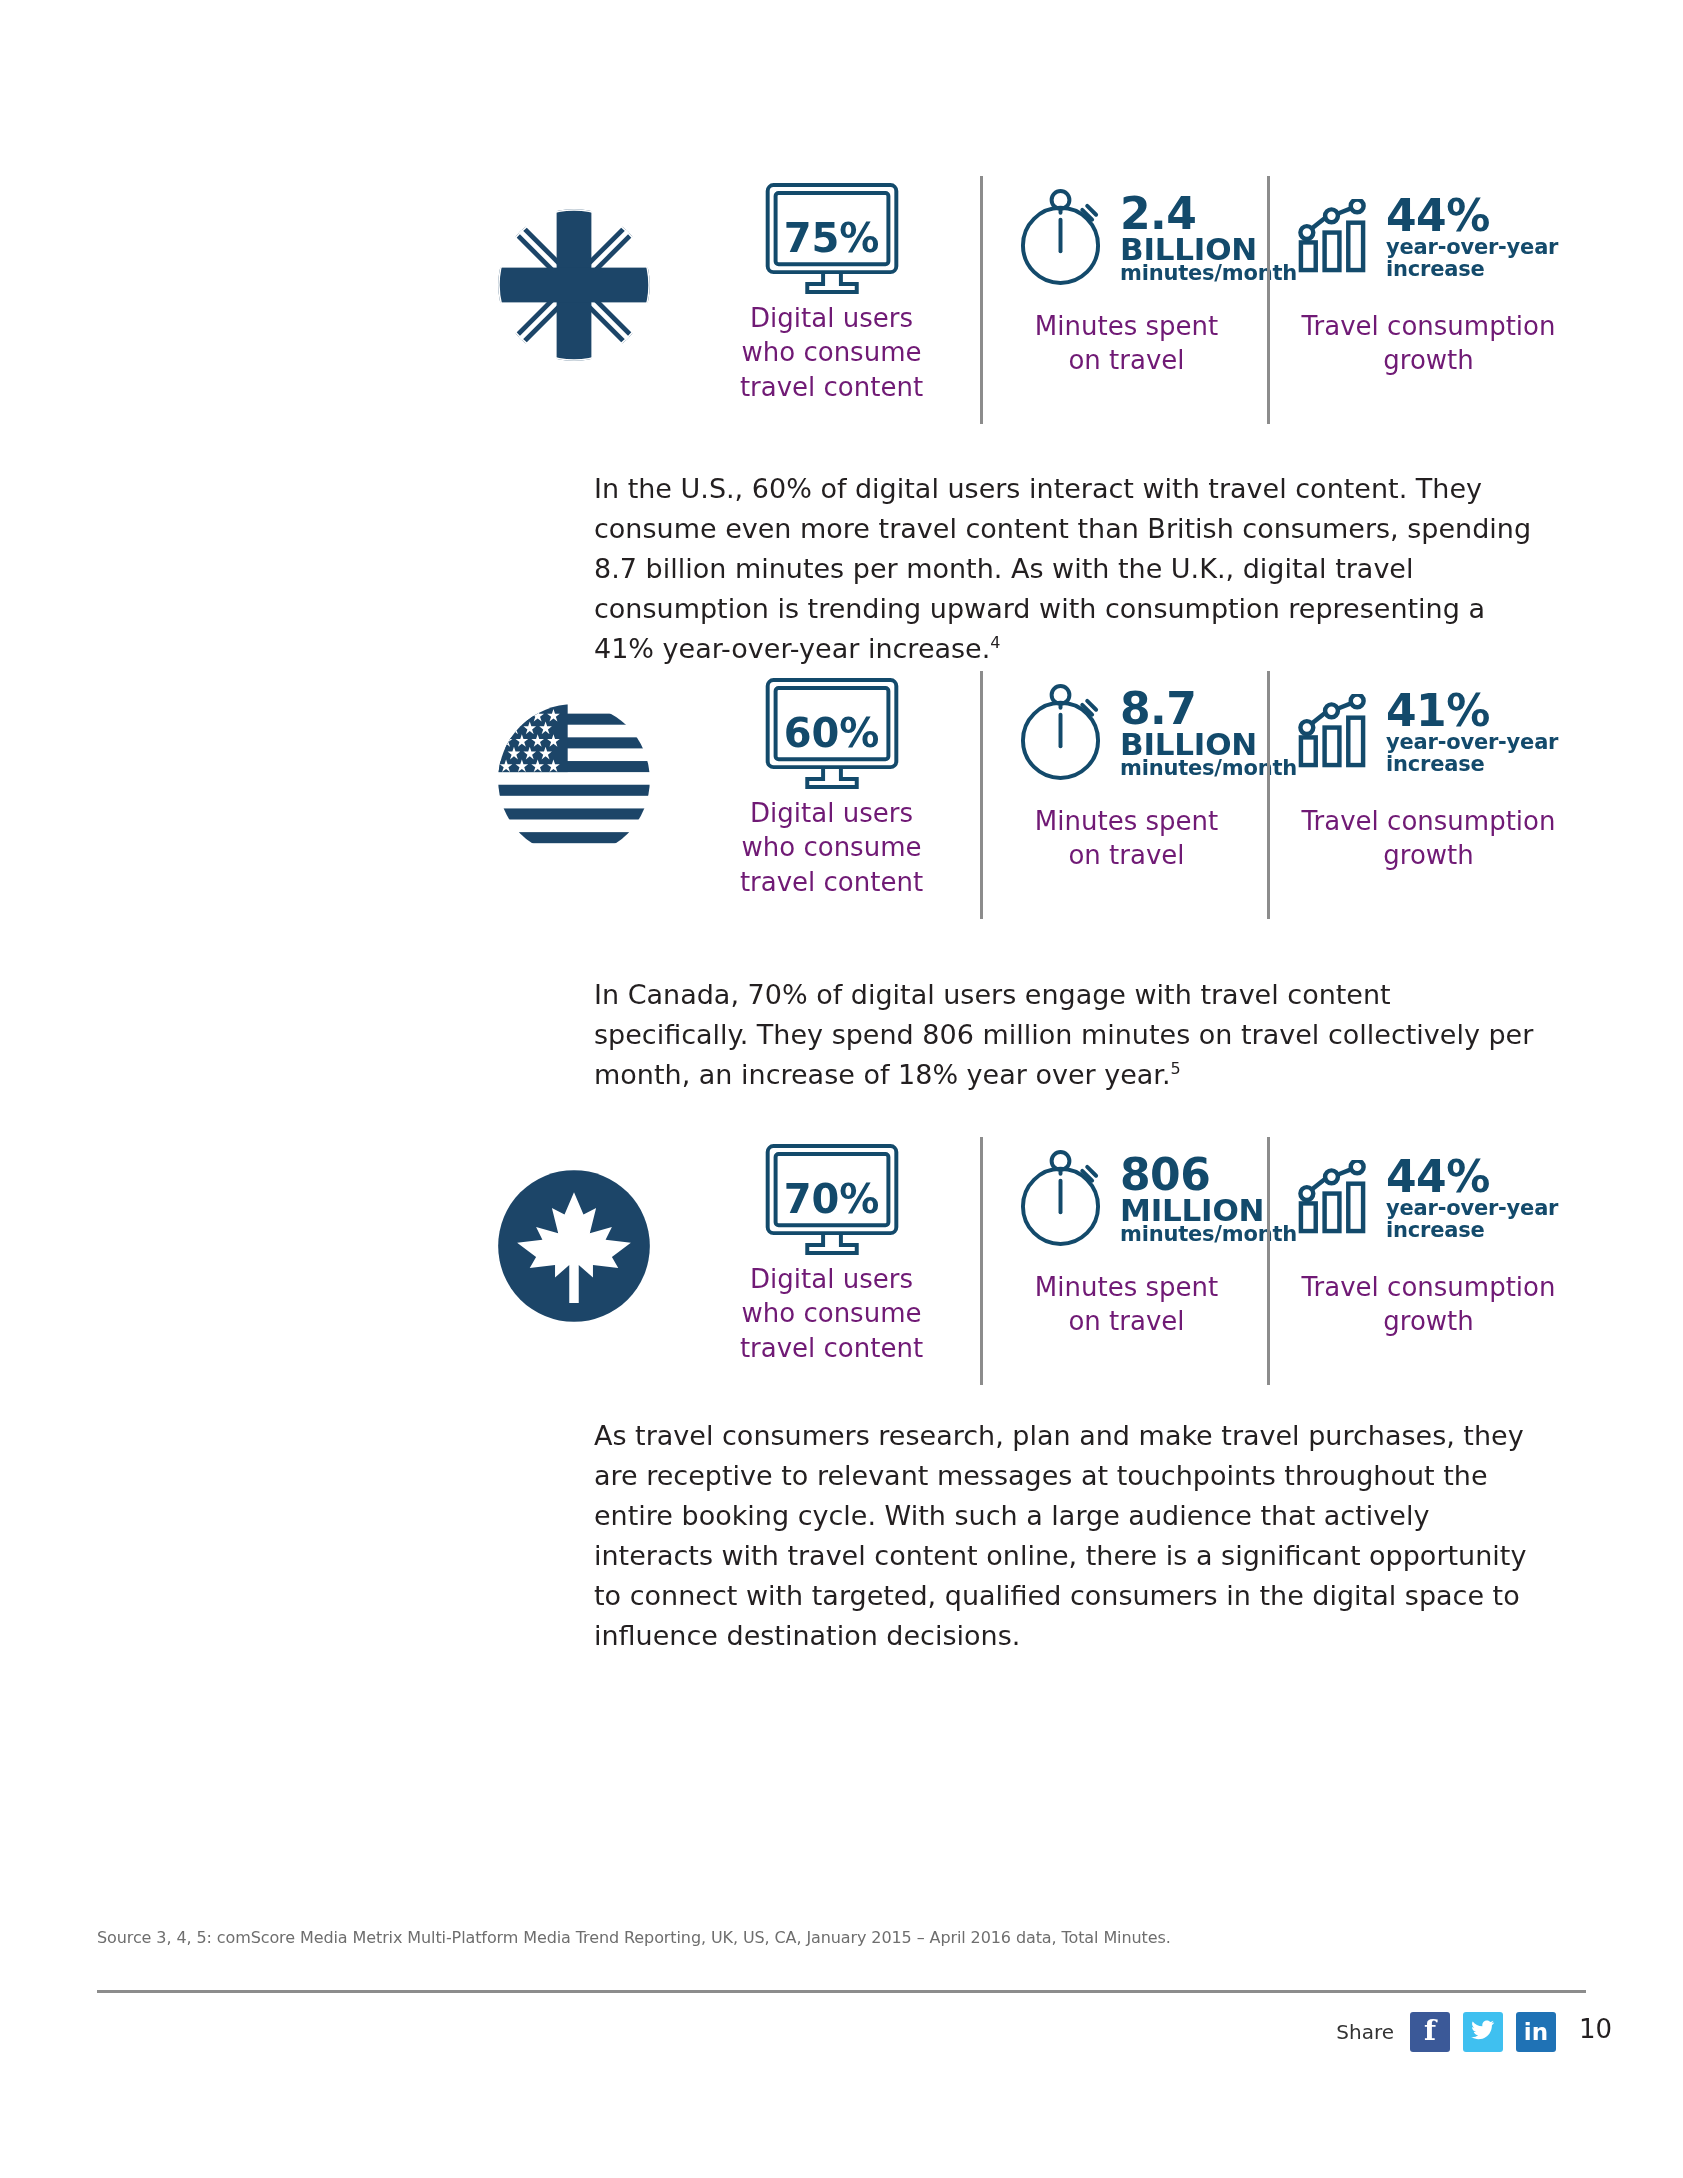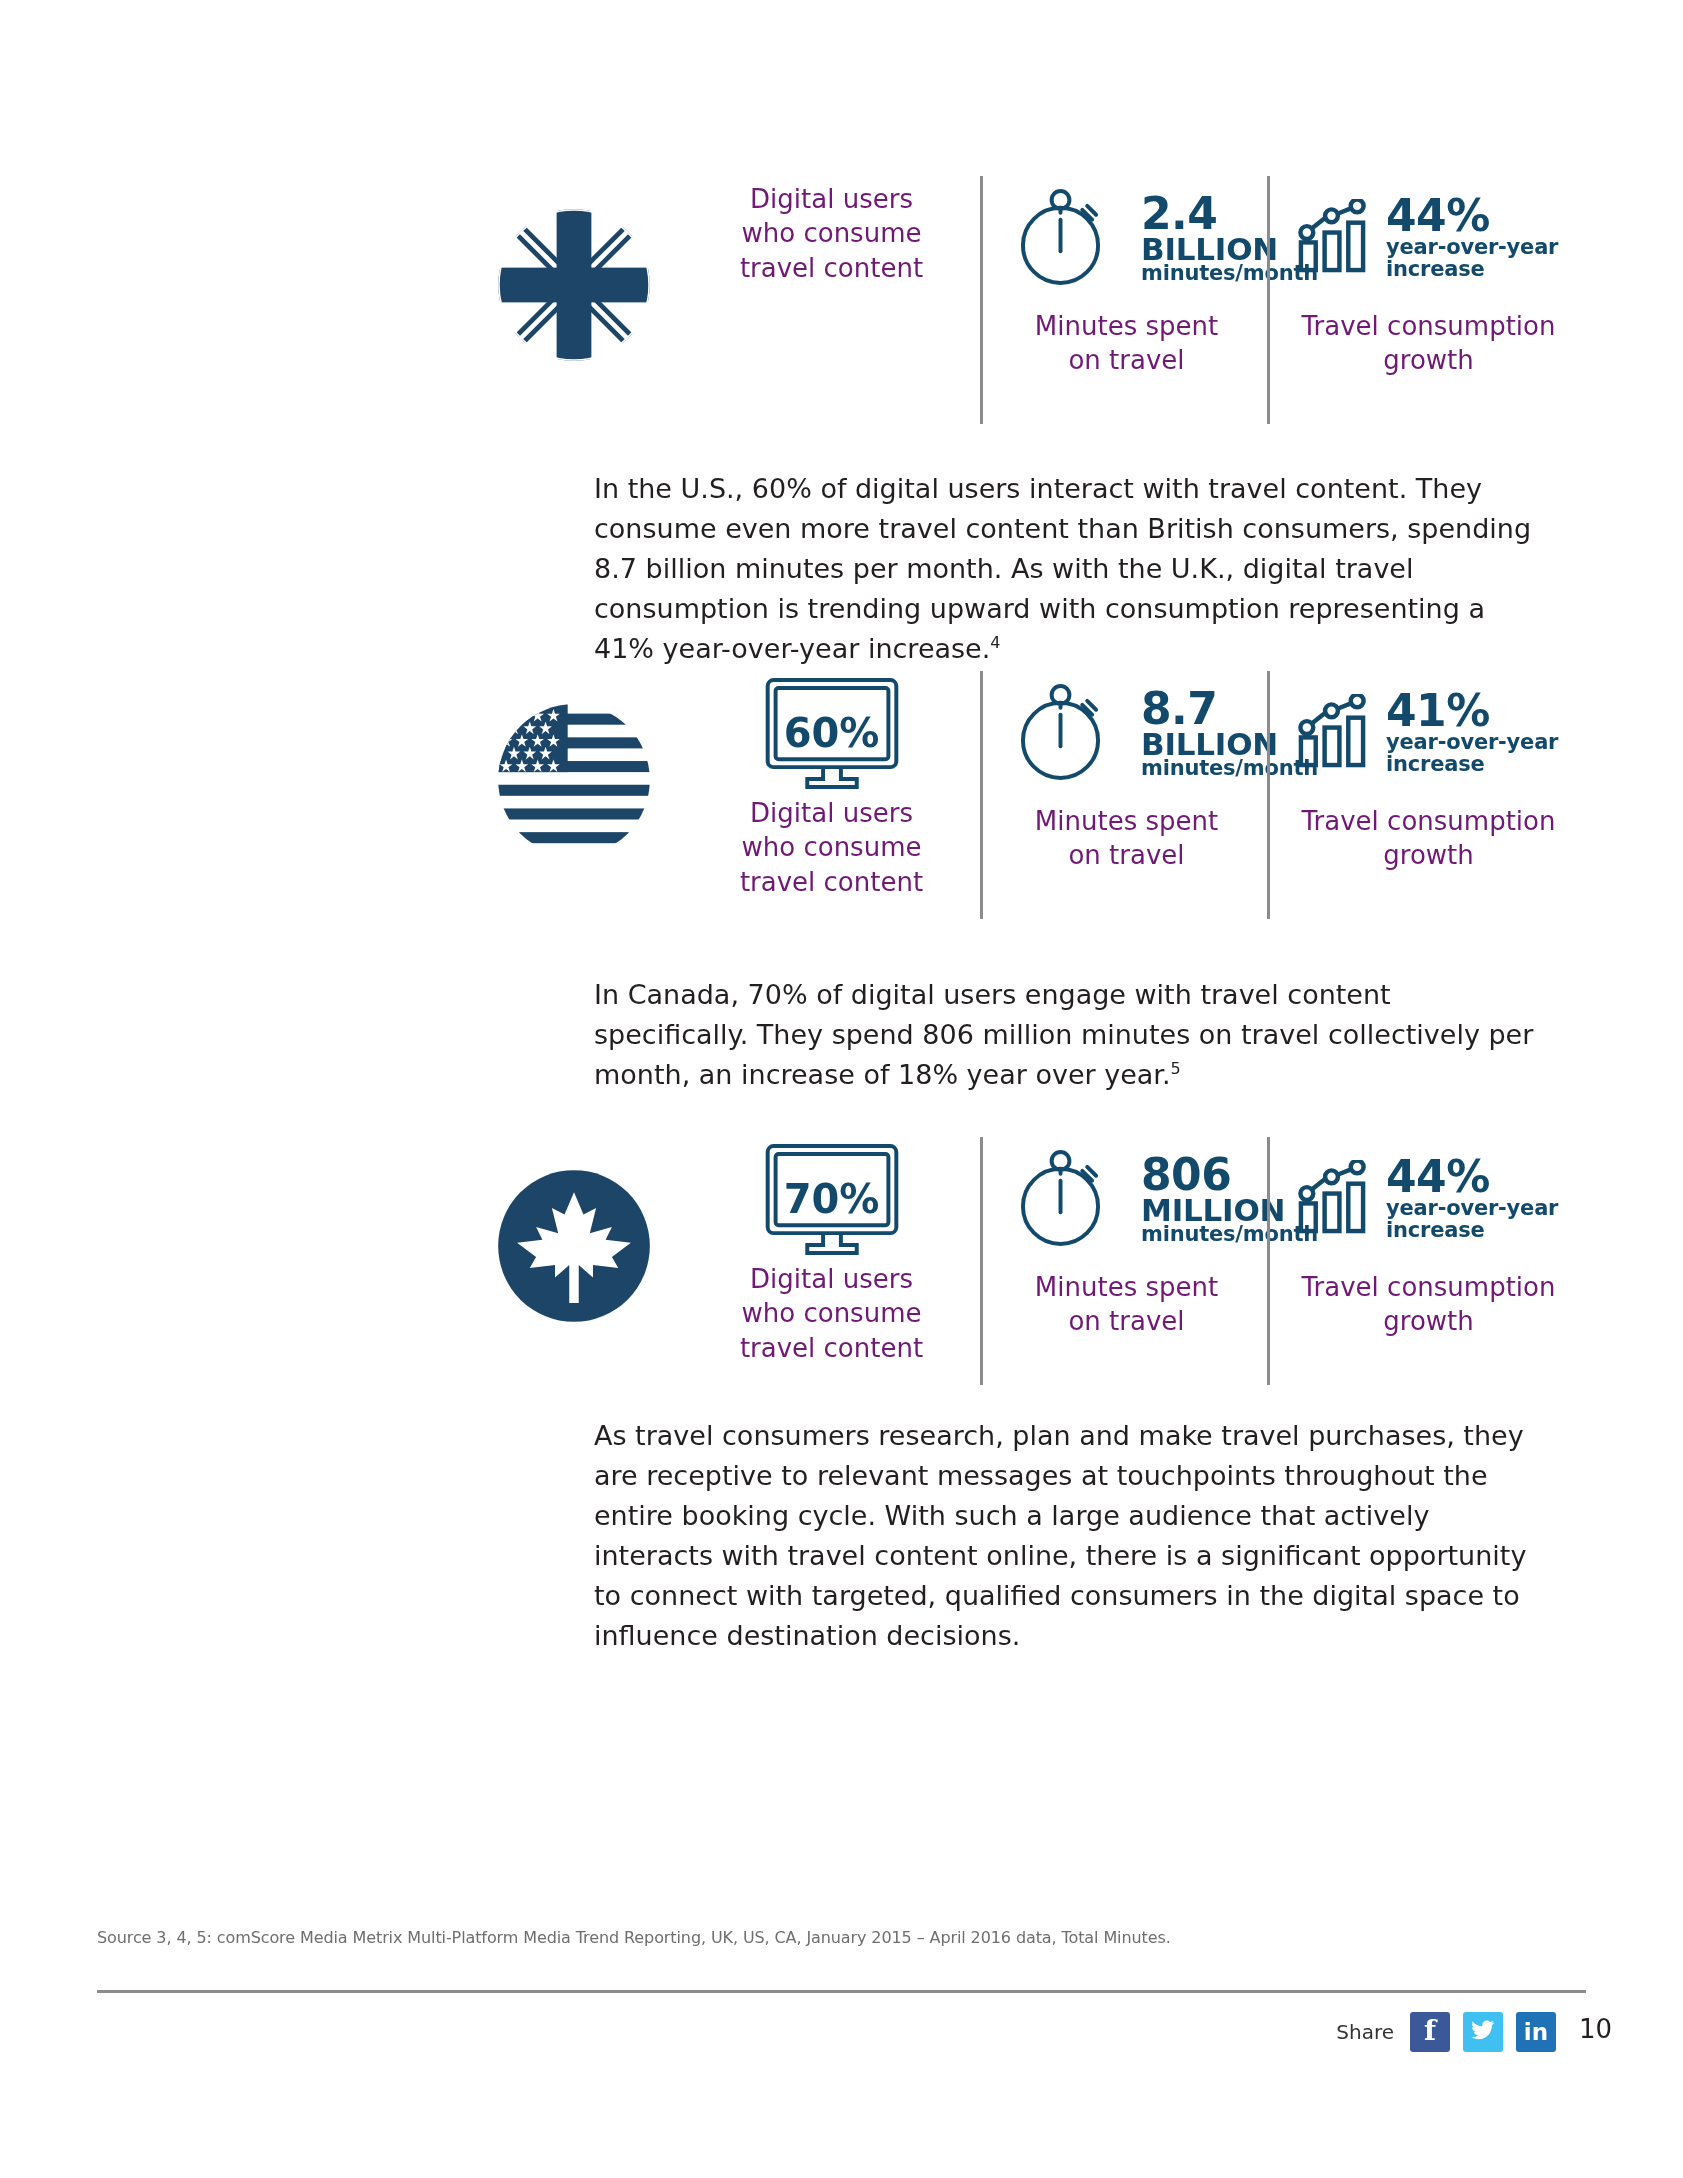--- a/index.html
+++ b/index.html
@@ -65,21 +65,21 @@
 
   .cell-icon-line {
     display: flex;
     align-items: center;
     justify-content: center;
     height: 119px;
     padding-top: 6px;
     box-sizing: border-box;
   }
   .cell-1 .cell-icon-line { justify-content: center; }
-  .cell-2 .cell-icon-line { justify-content: flex-start; padding-left: 36px; gap: 21px; }
+  .cell-2 .cell-icon-line { justify-content: flex-start; padding-left: 36px; }
   .cell-3 .cell-icon-line { justify-content: flex-start; padding-left: 25px; }
 
   .big-num {
     color: #134a6b;
     font-family: "DejaVu Sans", sans-serif;
     font-weight: bold;
     line-height: 0.93;
   }
   .num-main { font-size: 44px; letter-spacing: -0.5px; }
   .num-unit { font-size: 31px; letter-spacing: -0.2px; }
@@ -260,20 +260,32 @@
             <line x1="100" y1="0" x2="0" y2="100"></line>
           </g>
           <rect x="39" y="0" width="22" height="100" fill="#1c4568"></rect>
           <rect x="0" y="39" width="100" height="22" fill="#1c4568"></rect>
           <circle cx="50" cy="50" r="48" fill="none" stroke="#ffffff" stroke-width="2"></circle>
         </g>
       </svg>
     </div>
 
     <div class="cell cell-1">
+      <div class="cell-icon-line">
+        <div style="position:relative;width:188px;height:115px;">
+          <svg width="188" height="115" viewBox="0 0 190 116">
+            <g fill="none" stroke="#134a6b" stroke-width="4">
+              <rect x="30" y="4" width="130" height="88" rx="6"></rect>
+              <rect x="38" y="12" width="114" height="72" rx="3"></rect>
+              <path d="M86 92 L86 104 L70 104 L70 112 L120 112 L120 104 L104 104 L104 92"></path>
+            </g>
+          </svg>
+          <div class="monitor-pct">75%</div>
+        </div>
+      </div>
       <div class="caption" style="white-space:pre-line;">Digital users
 who consume
 travel content</div>
     </div>
 
     <div class="cell cell-2">
       <div class="cell-icon-line">
         <div>
           <svg width="85" height="109" viewBox="0 0 86 110">
             <g fill="none" stroke="#134a6b" stroke-width="4" stroke-linecap="round">

